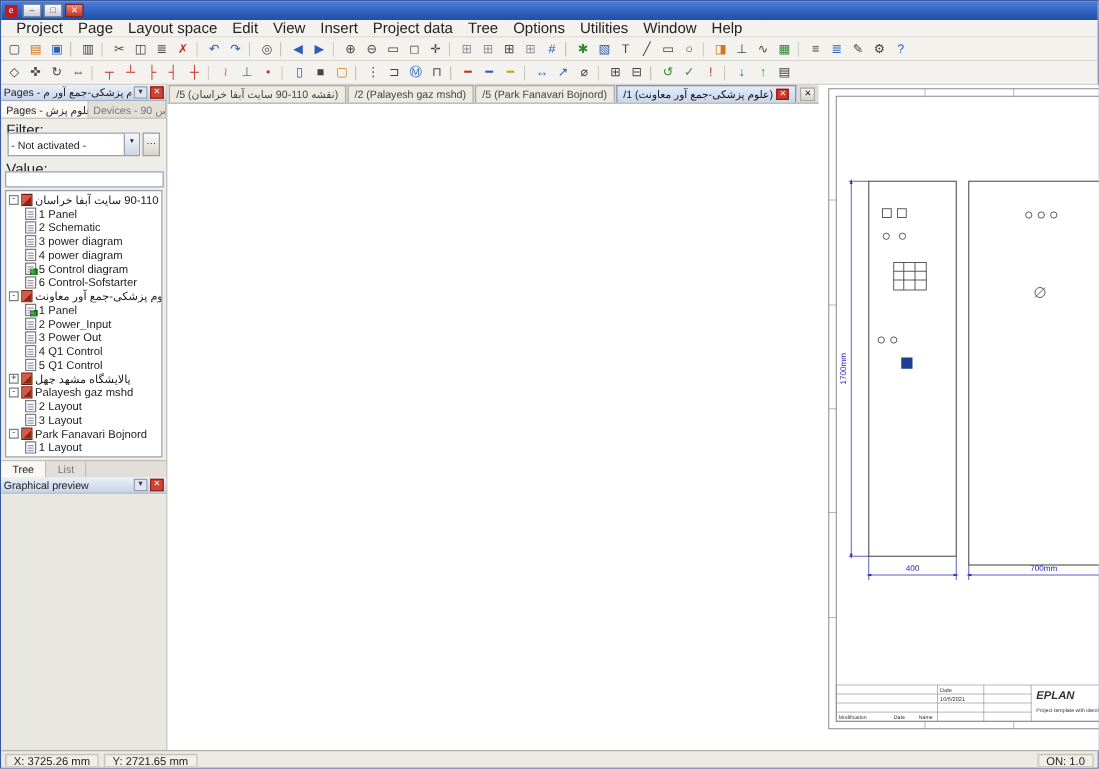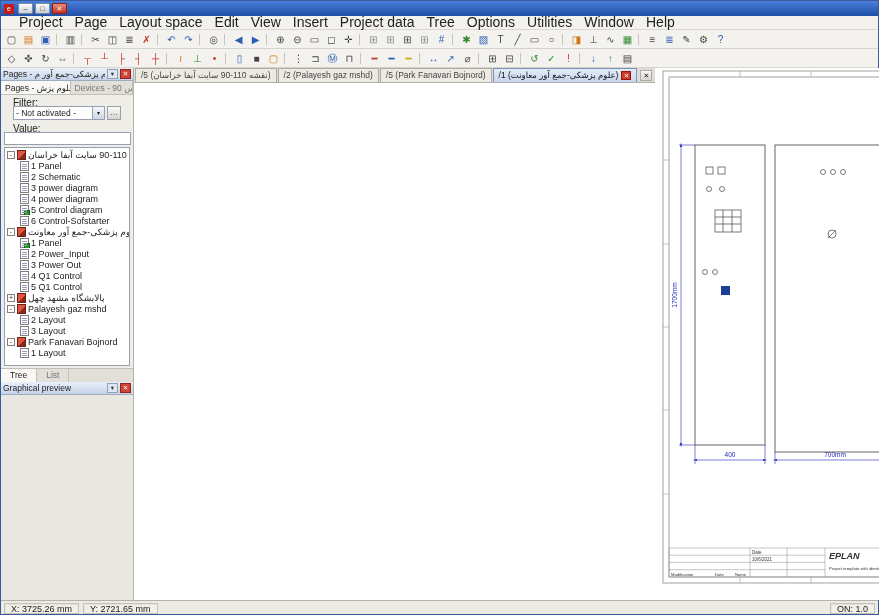--- a/index.html
+++ b/index.html
@@ -10,40 +10,40 @@
   
   .titlebar{height:15px;background:linear-gradient(#4a7edb,#1f4fa6);color:#fff;display:flex;align-items:center;gap:4px;padding:0 3px;font-size:9px;white-space:nowrap;overflow:hidden}
   .app-icon{width:10px;height:10px;background:#c61a1a;color:#fff;font-size:7px;line-height:10px;text-align:center;flex:none;border-radius:1px}
   .tb-title{flex:1;overflow:hidden;text-overflow:ellipsis;white-space:nowrap}
   .win-btns{display:flex;gap:2px;flex:none}
   .win-btn{width:15px;height:11px;border:1px solid #7d8aa5;background:linear-gradient(#fdfdfd,#c9cdd6);font-size:7px;line-height:9px;text-align:center;color:#333;border-radius:1px}
   .win-btn.close{background:linear-gradient(#ef8a76,#c03425);color:#fff;border-color:#8a1f12}
   .win-btn.min::before{content:"–"}.win-btn.max::before{content:"□"}.win-btn.close::before{content:"✕"}
 
   
-  .menubar{height:14px;background:#f4f2ee;display:flex;align-items:center;font-size:14px;border-bottom:1px solid #dbd8d1;padding-left:12px}
+  .menubar{height:14px;background:#f4f2ee;display:flex;align-items:center;font-size:12px;border-bottom:1px solid #dbd8d1;padding-left:6px}
   .menu-item{padding:0 6px;line-height:13px;white-space:nowrap}
   .toolbar{height:19px;background:#f4f2ee;display:flex;align-items:center;border-bottom:1px solid #d6d3cc;padding:0 2px;overflow:hidden}
   .tbtn{width:17px;height:16px;font-size:10px;line-height:15px;text-align:center;border:1px solid transparent;border-radius:2px;flex:none;color:#444}
   .sep{width:4px;height:13px;border-left:1px solid #c6c3bb;margin:0 2px;flex:none}
   .c-dk{color:#444}.c-gry{color:#909090}.c-blu{color:#2b5fb4}.c-grn{color:#2f8a2f}.c-red{color:#c23424}.c-org{color:#d07818}.c-yel{color:#c9a70a}
 
   
   .main{flex:1;display:flex;min-height:0}
   .leftcol{width:133px;flex:none;display:flex;flex-direction:column;border-right:1px solid #b4b1aa;background:#efede8}
   .phdr{height:13px;background:linear-gradient(#eaf0fa,#c6d3e8);border-bottom:1px solid #9facc2;display:flex;align-items:center;gap:2px;padding:0 2px;font-size:8.5px}
   .phdr .ttl{flex:1;white-space:nowrap;overflow:hidden}
   .phbtn{width:11px;height:10px;border:1px solid #93a0b6;background:#dfe6f2;font-size:6.5px;line-height:8px;text-align:center;flex:none;color:#334}
   .phbtn.dn::before{content:"▾"}
   .phbtn.x{background:#cf4434;border-color:#8f241a;color:#fff}.phbtn.x::before{content:"✕"}
   .ptabs{height:14px;display:flex;font-size:8.5px;background:#e2dfd8;border-bottom:1px solid #c2bfb8}
   .ptab{padding:1px 4px;border-right:1px solid #c2bfb8;white-space:nowrap;overflow:hidden;line-height:12px;color:#777}
   .ptab.active{background:#f9f8f5;color:#222}
-  .fldlabel{font-size:10px;padding:2px 12px 0;height:10px}
-  .ddrow{display:flex;margin:1px 12px;height:14px}
+  .fldlabel{font-size:12px;padding:2px 4px 0;height:10px}
+  .ddrow{display:flex;margin:1px 5px;height:19px}
   .dd{flex:1;background:#fff;border:1px solid #96a0ae;display:flex;align-items:center;font-size:8.5px;min-width:0}
   .dd .ddtext{flex:1;padding:0 2px;white-space:nowrap;overflow:hidden}
   .dda{width:12px;height:100%;background:linear-gradient(#f5f7fb,#ccd6e4);border-left:1px solid #96a0ae;font-size:6px;line-height:12px;text-align:center;flex:none}
   .dda::before{content:"▾"}
   .morebtn{width:14px;margin-left:2px;border:1px solid #96a0ae;background:linear-gradient(#fafaf8,#d8d5ce);font-size:8px;line-height:11px;text-align:center;flex:none}
   .morebtn::before{content:"…"}
   .val-input{display:block;width:127px;margin:1px 3px 0;height:13px;background:#fff;border:1px solid #96a0ae;font-size:9px;padding:0 2px}
   .tree{flex:1;background:#fff;border:1px solid #96a0ae;margin:2px 3px;overflow:hidden;font-size:9px;padding:1px 0 0 2px}
   .tree-row{display:flex;align-items:center;height:11px;gap:2px;white-space:nowrap;overflow:hidden}
   .tree-row.child{padding-left:13px}

